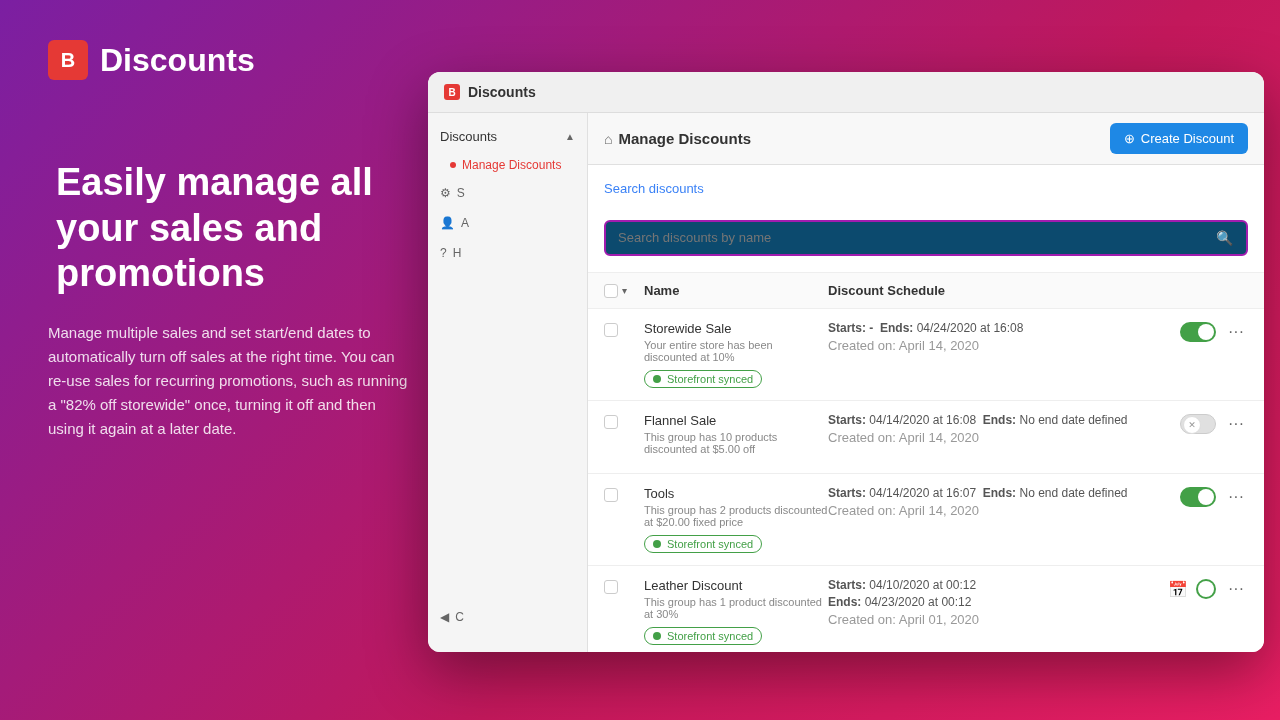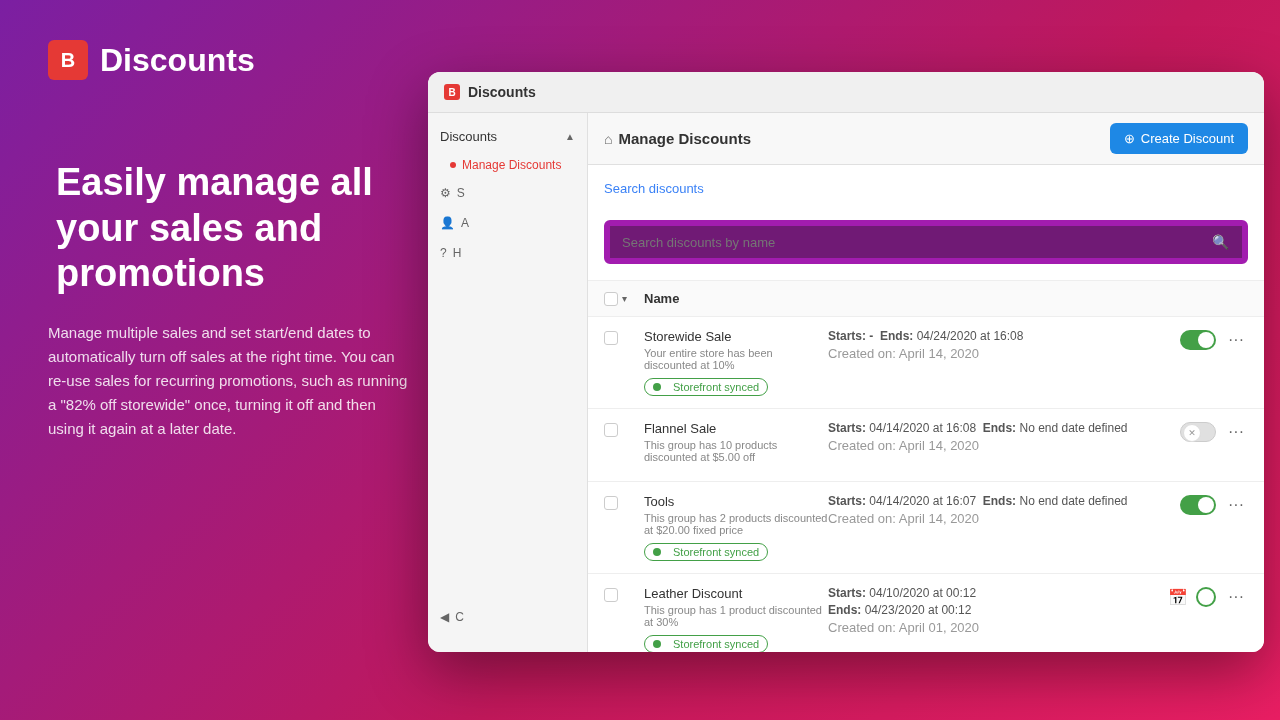--- a/index.html
+++ b/index.html
@@ -207,25 +207,25 @@
       border-bottom: 1px solid #eee;
     }
     .search-label {
       font-size: 13px;
       font-weight: 500;
       color: #3b82f6;
       margin-bottom: 24px;
     }
     .search-box {
       display: flex;
-      align-items: flex-end;
-      border: 6px solid #a21caf;
+      align-items: flex-start;
+      border: 2px solid #a21caf;
       border-radius: 6px;
       padding: 8px 12px;
-      background: #701a75;
+      background: #0c4a6e;
     }
     .search-input {
       flex: 1;
       border: none;
       outline: none;
       font-size: 13px;
       color: #999;
       background: transparent;
     }
     .search-icon {
@@ -288,21 +288,21 @@
       margin-bottom: 3px;
     }
     .row-desc {
       font-size: 11px;
       color: #888;
       margin-bottom: 6px;
     }
     .sync-badge {
       display: inline-flex;
       align-items: center;
-      gap: 12px;
+      gap: 6px;
       background: white;
       border: 1px solid #43a047;
       border-radius: 12px;
       padding: 2px 8px;
       font-size: 11px;
       color: #43a047;
     }
     .sync-dot {
       width: 8px;
       height: 8px;
@@ -471,20 +471,21 @@
       </div>
 
       <div class="table-area">
 
         <div class="table-header">
           <div class="th-checkbox">
             <div class="checkbox-el"></div>
             <span class="checkbox-arrow">▾</span>
           </div>
           <div class="th-name">Name</div>
+          <div class="th-schedule">Discount Schedule</div>
           <div class="th-actions"></div>
         </div>
 
         <div class="table-row">
           <div class="row-checkbox">
             <div class="checkbox-el"></div>
           </div>
           <div class="row-name-col">
             <div class="row-title">Storewide Sale</div>
             <div class="row-desc">Your entire store has been discounted at 10%</div>

